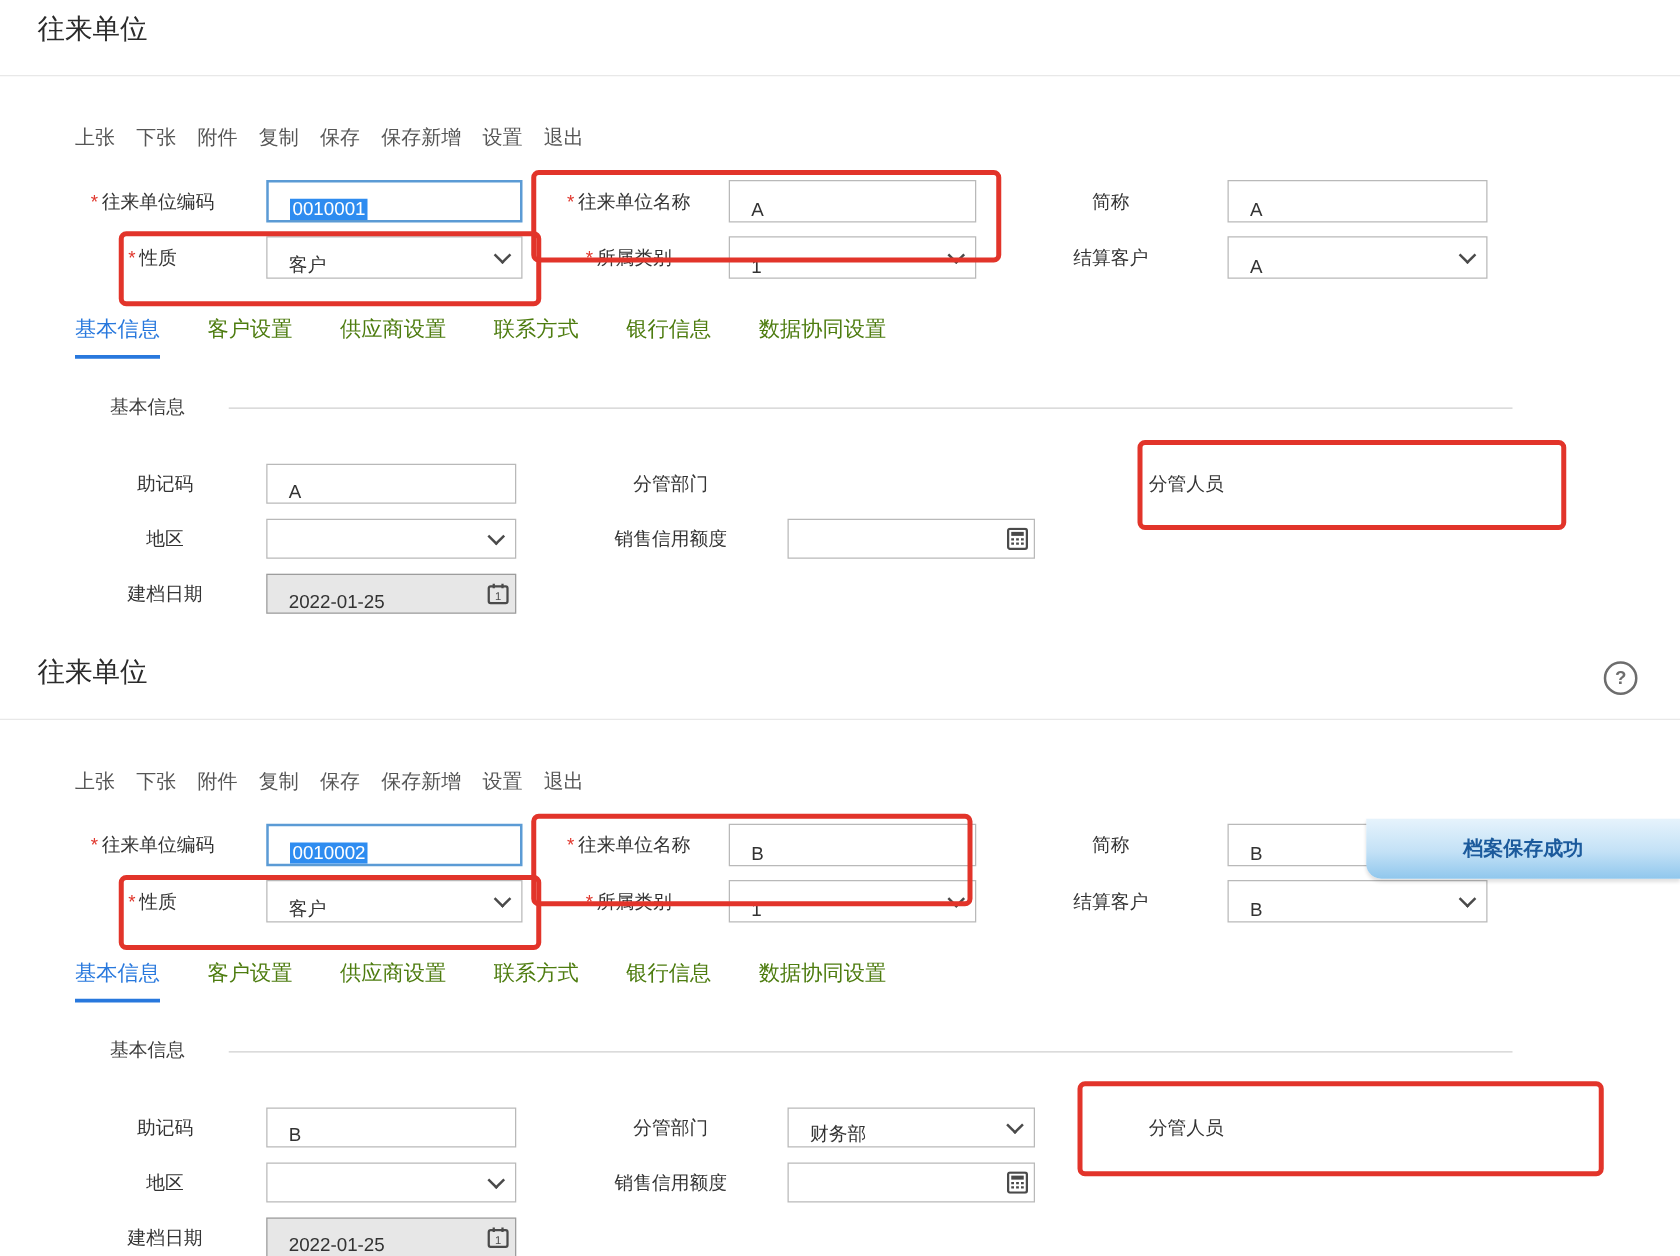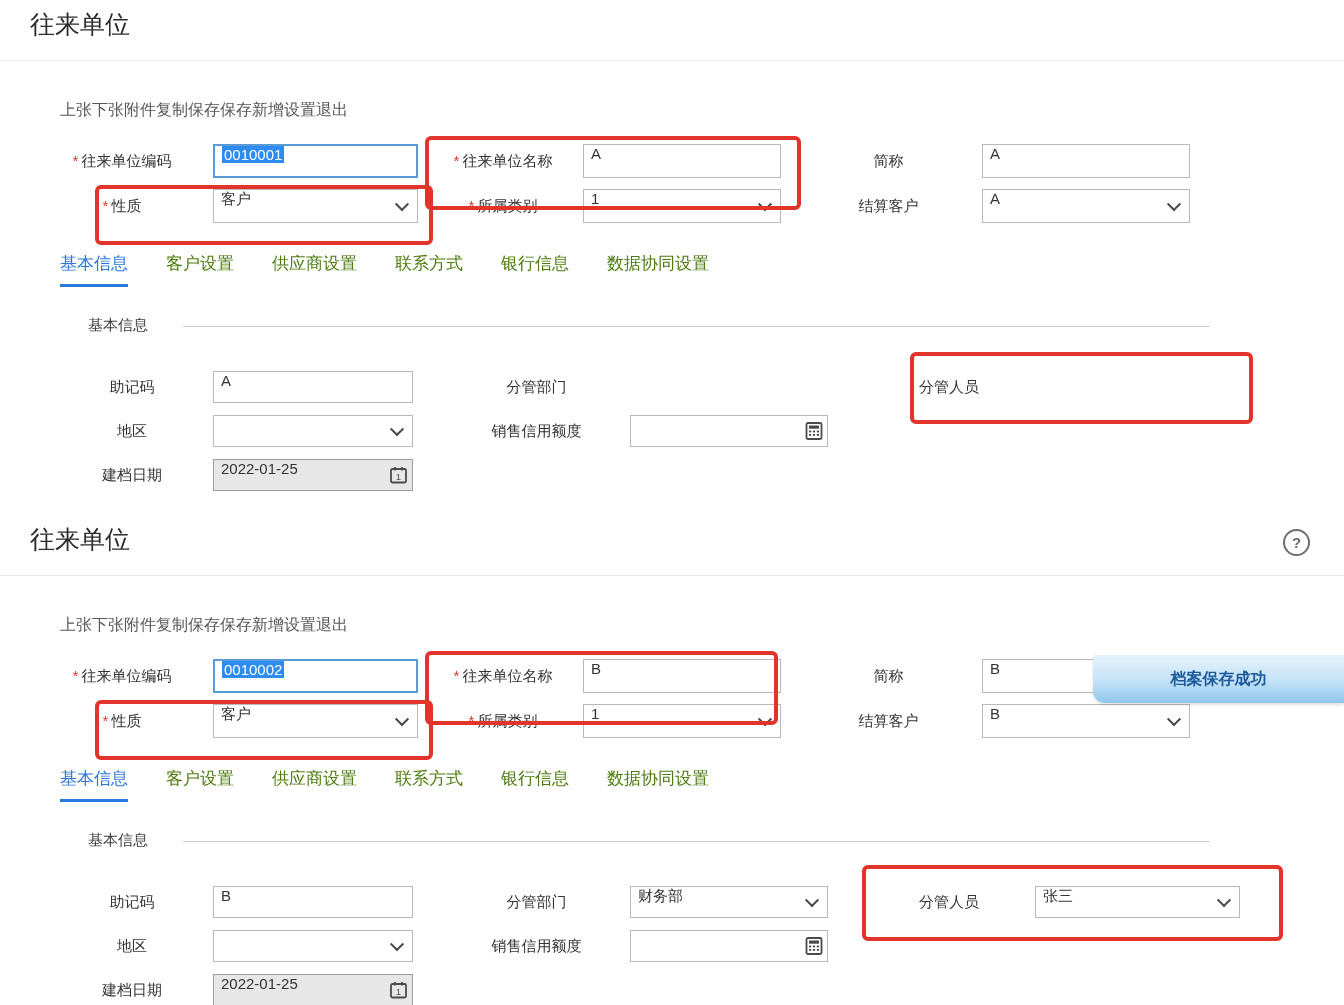--- a/index.html
+++ b/index.html
@@ -1,27 +1,27 @@
 <!DOCTYPE html>
 <html><head>
 <meta charset="utf-8">
 <style>
   html,body{margin:0;padding:0;background:#fff;width:1344px;height:1005px;
     font-family:"Liberation Sans","DejaVu Sans",sans-serif;color:#333;overflow:hidden}
   .panel{position:absolute;left:0;width:1344px;height:503px}
-  .title{position:absolute;left:30px;top:8px;margin:0;font-size:25px;font-weight:400;color:#2b2b2b}
+  .title{position:absolute;left:30px;top:8px;margin:0;font-size:22px;font-weight:400;color:#2b2b2b}
   .divider{position:absolute;left:0;top:60px;width:1344px;height:1px;background:#e8e8e8}
-  .toolbar{position:absolute;left:60px;top:100px;display:flex;font-size:16px;color:#565656}
+  .toolbar{position:absolute;left:60px;top:100px;display:flex;gap:17px;font-size:16px;color:#565656}
   .tb{cursor:pointer;white-space:nowrap}
   .cell{position:absolute;display:flex;align-items:center;height:34px}
   .lbl{text-align:center;font-size:15px;color:#333;white-space:nowrap;flex:none}
   .req{color:#e0362c;margin-right:3px;font-size:15px}
   .gap{width:5px;flex:none}
-  .ctrl{position:relative;display:flex;align-items:flex-start;height:34px;box-sizing:border-box;
-    border:1px solid #b9b9b9;background:#fff;font-size:15px;padding:0 24px 0 7px;flex:none;
+  .ctrl{position:relative;display:flex;align-items:flex-end;height:34px;box-sizing:border-box;
+    border:1px solid #b9b9b9;background:#fff;font-size:15px;padding:0 24px 0 17px;flex:none;
     white-space:nowrap;overflow:hidden}
   .ctrl.plain{padding-right:7px}
   .ctrl.h32{height:32px}
   .ctrl.focus{border:2px solid #5b9bd5}
   .sel-text{background:#2e8cf0;color:#fff;padding:0 2px}
   .ctrl.disabled{background:#e7e7e7;border-color:#9d9d9d}
   .chev{position:absolute;right:10px;top:50%;width:8px;height:8px;border-right:2px solid #4a4a4a;
     border-bottom:2px solid #4a4a4a;transform:translateY(-68%) rotate(45deg)}
   .icon-right{position:absolute;right:4px;top:50%;transform:translateY(-50%);line-height:0}
   .tabs{position:absolute;left:60px;top:252px;display:flex;gap:38px;font-size:17px}
@@ -281,24 +281,20 @@
     <span class="lbl">分管部门</span>
     <span class="gap"></span>
     <div class="ctrl h32">
       <span>财务部</span>
       <span class="chev"></span>
     </div>
   </div>
   <div class="cell ra b3">
     <span class="lbl">分管人员</span>
     <span class="gap"></span>
-    <div class="ctrl h32">
-      <span>张三</span>
-      <span class="chev"></span>
-    </div>
   </div>
 
   <div class="cell rb b1">
     <span class="lbl">地区</span>
     <span class="gap"></span>
     <div class="ctrl h32">
       <span></span>
       <span class="chev"></span>
     </div>
   </div>

